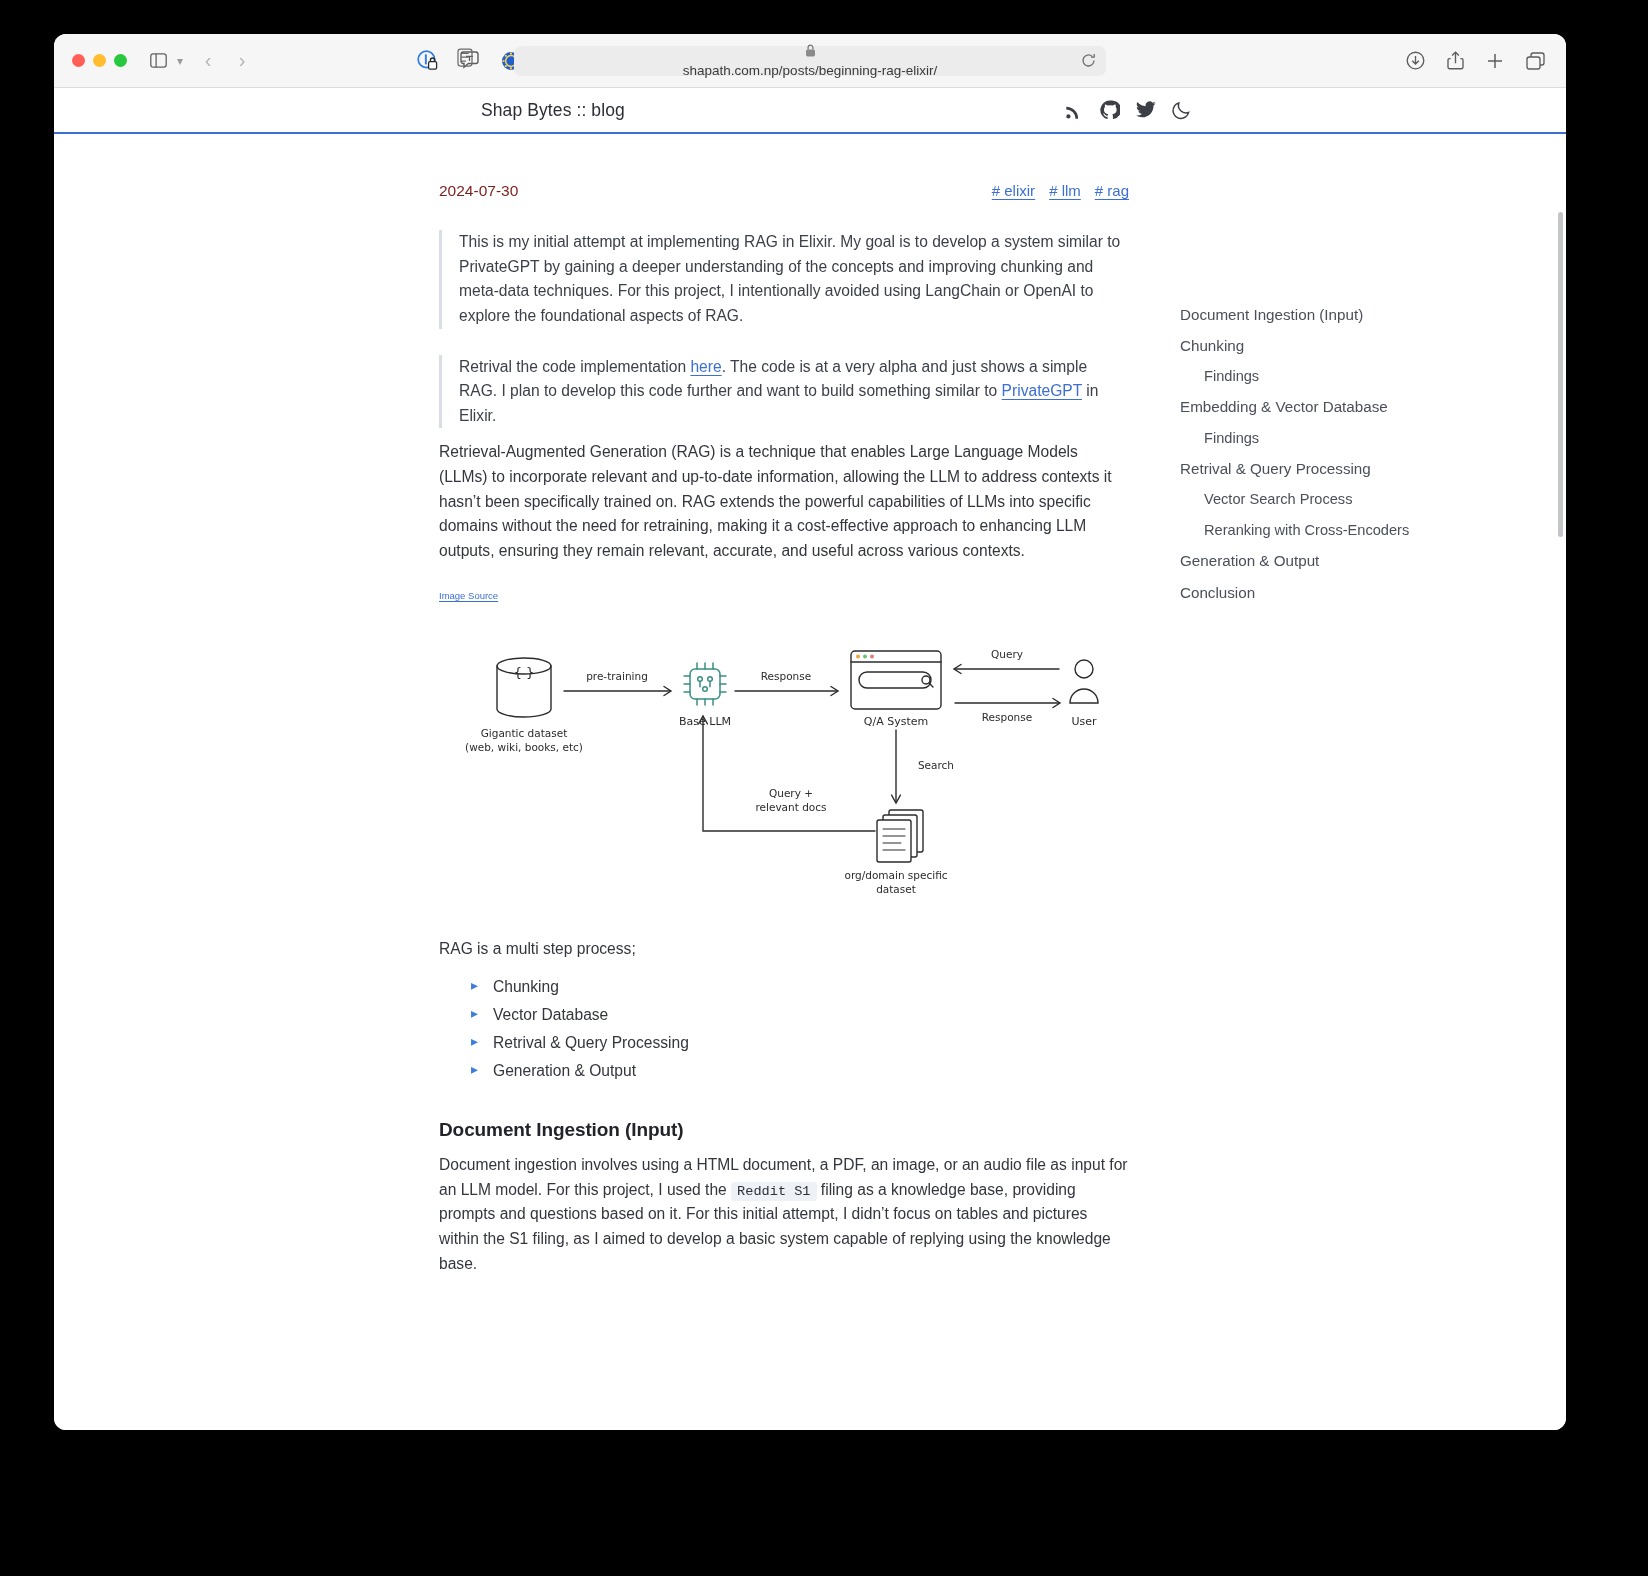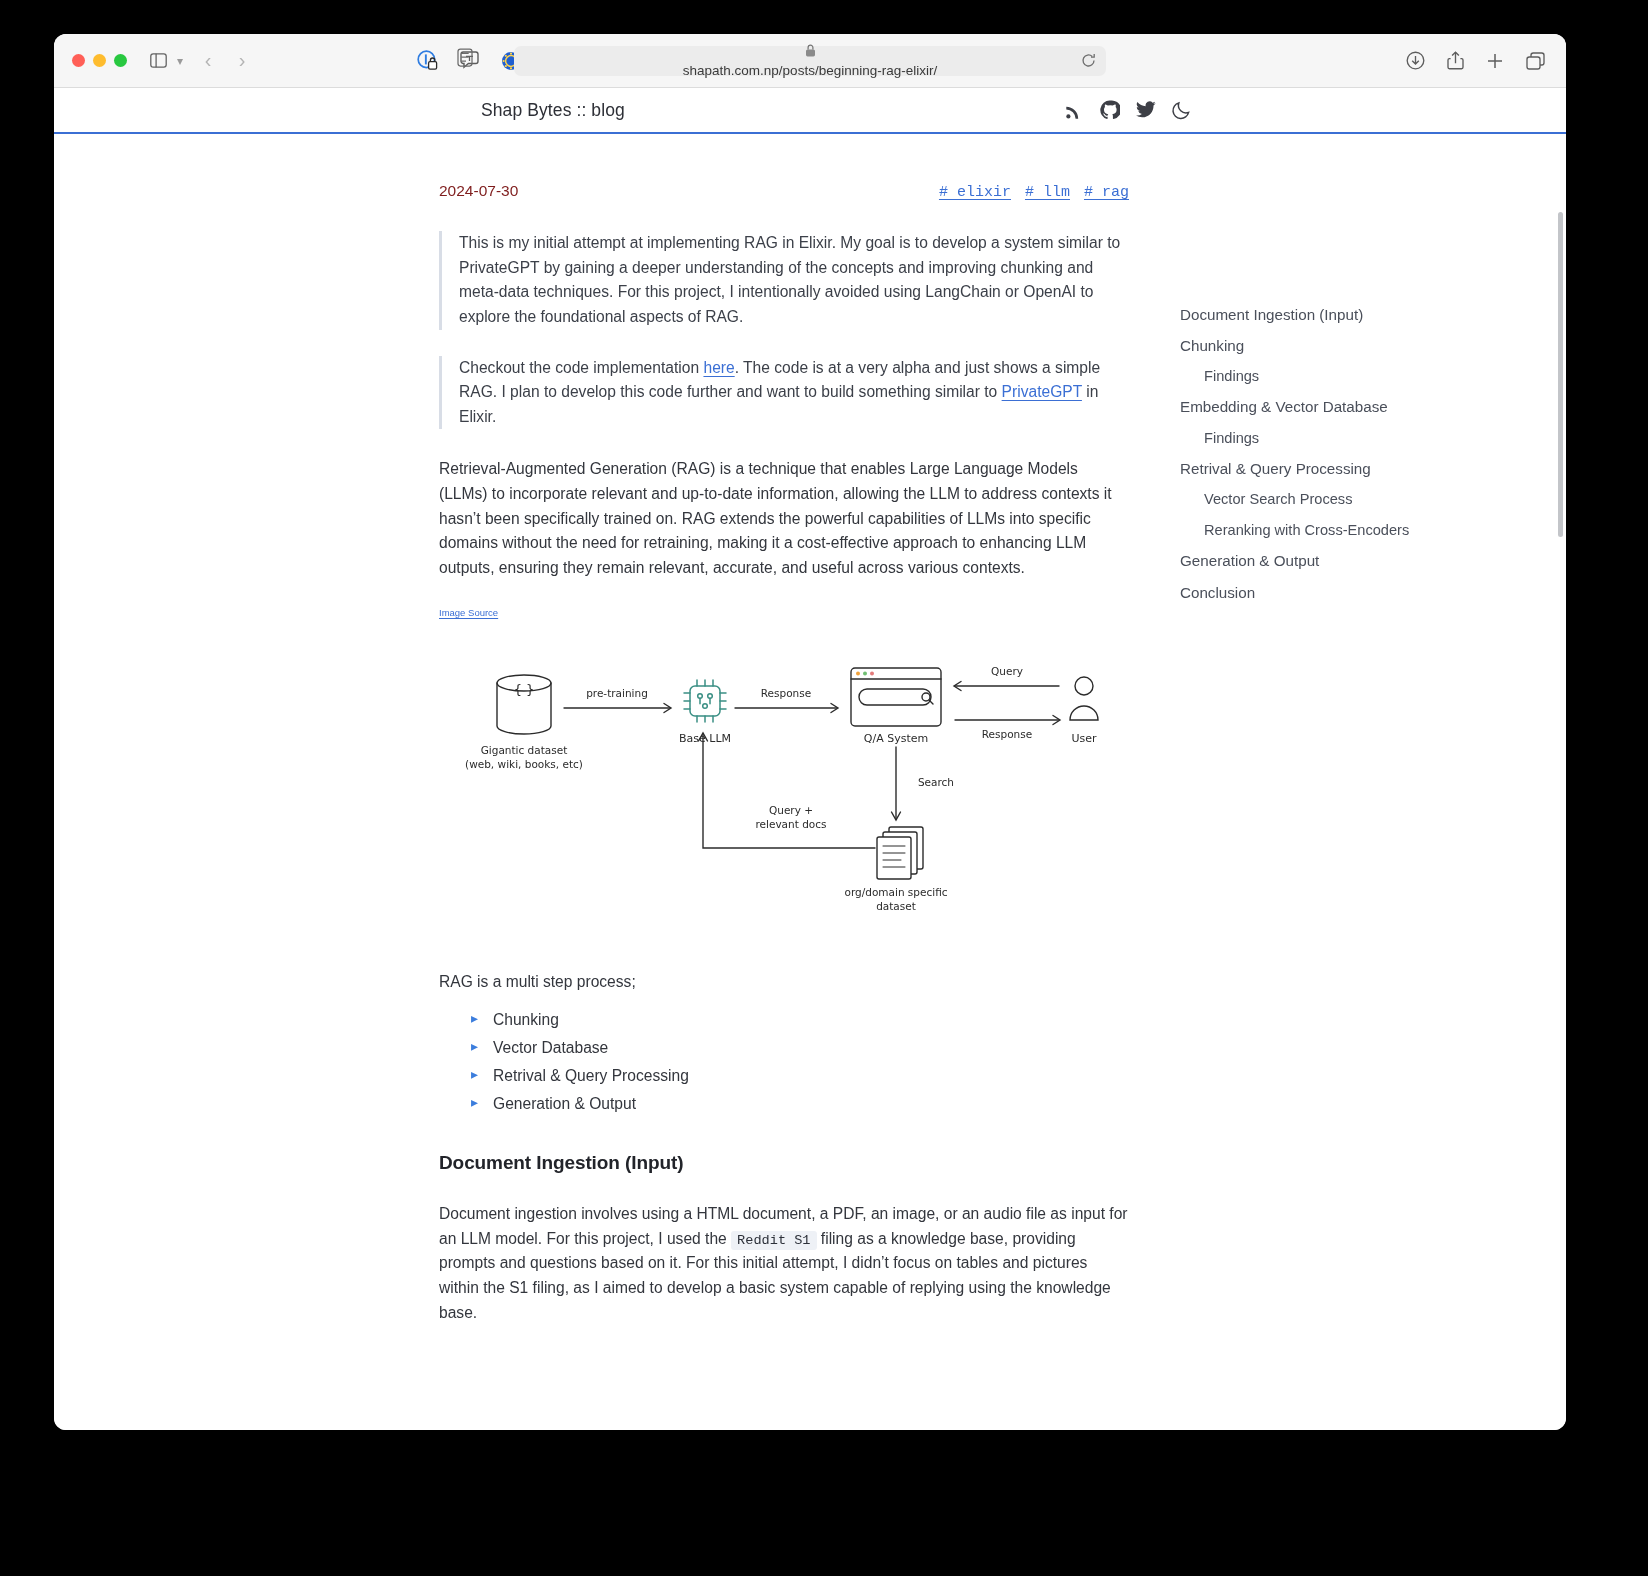--- a/index.html
+++ b/index.html
@@ -112,39 +112,39 @@
   h1#post-title {
     font-size: 25px; line-height: 1.25;
     color: #22242a; font-weight: 700;
     letter-spacing: -0.2px;
   }
   #meta-row {
     display: flex; align-items: baseline; justify-content: space-between;
     margin-top: 14px;
   }
   #post-date { font-size: 15.5px; color: #7f1d1d; }
-  #tag-list { display: flex; gap: 14px; font-family: Liberation Mono, monospace; }
+  #tag-list { display: flex; gap: 14px; }
   .tag {
     font-size: 15px; color: #3b6fd4; text-decoration: underline;
     text-underline-offset: 2.5px;
   }
 
   blockquote {
     border-left: 3px solid #d8dde6;
     padding-left: 17px;
     margin-top: 30px;
     color: #3c4049;
     font-size: 15.6px;
     line-height: 1.58;
   }
   blockquote + blockquote { margin-top: 26px; }
   blockquote a { color: #3b6fd4; text-decoration: underline; text-underline-offset: 2.5px;}
 
   p.body {
-    margin-top: 28px;
+    margin-top: 12px;
     font-size: 15.6px;
     line-height: 1.58;
     color: #33363d;
   }
 
   a.img-source {
     display:inline-block;
     margin-top: 26px;
     font-size: 9.5px;
     color: #3b6fd4;
@@ -346,21 +346,21 @@
             <a class="tag"># llm</a>
             <a class="tag"># rag</a>
           </div>
         </div>
 
         <blockquote>
           <span>This is my initial attempt at implementing RAG in Elixir. My goal is to develop a system similar to PrivateGPT by gaining a deeper understanding of the concepts and improving chunking and meta-data techniques. For this project, I intentionally avoided using LangChain or OpenAI to explore the foundational aspects of RAG.</span>
         </blockquote>
 
         <blockquote>
-          <span>Checkout the code implementation </span><a>here</a><span>. The code is at a very alpha and just shows a simple RAG. I plan to develop this code further and want to build something similar to </span><a>PrivateGPT</a><span> in Elixir.</span>
+          <span>Retrival the code implementation </span><a>here</a><span>. The code is at a very alpha and just shows a simple RAG. I plan to develop this code further and want to build something similar to </span><a>PrivateGPT</a><span> in Elixir.</span>
         </blockquote>
 
         <p class="body">Retrieval-Augmented Generation (RAG) is a technique that enables Large Language Models (LLMs) to incorporate relevant and up-to-date information, allowing the LLM to address contexts it hasn’t been specifically trained on. RAG extends the powerful capabilities of LLMs into specific domains without the need for retraining, making it a cost-effective approach to enhancing LLM outputs, ensuring they remain relevant, accurate, and useful across various contexts.</p>
 
         <a class="img-source">Image Source</a>
 
         
         <div id="figure">
           <svg width="690" height="300" viewBox="0 0 690 300" fill="none">
             <g stroke="#2b2b2b" stroke-width="1.4" stroke-linecap="round" font-family="'DejaVu Sans', sans-serif">

